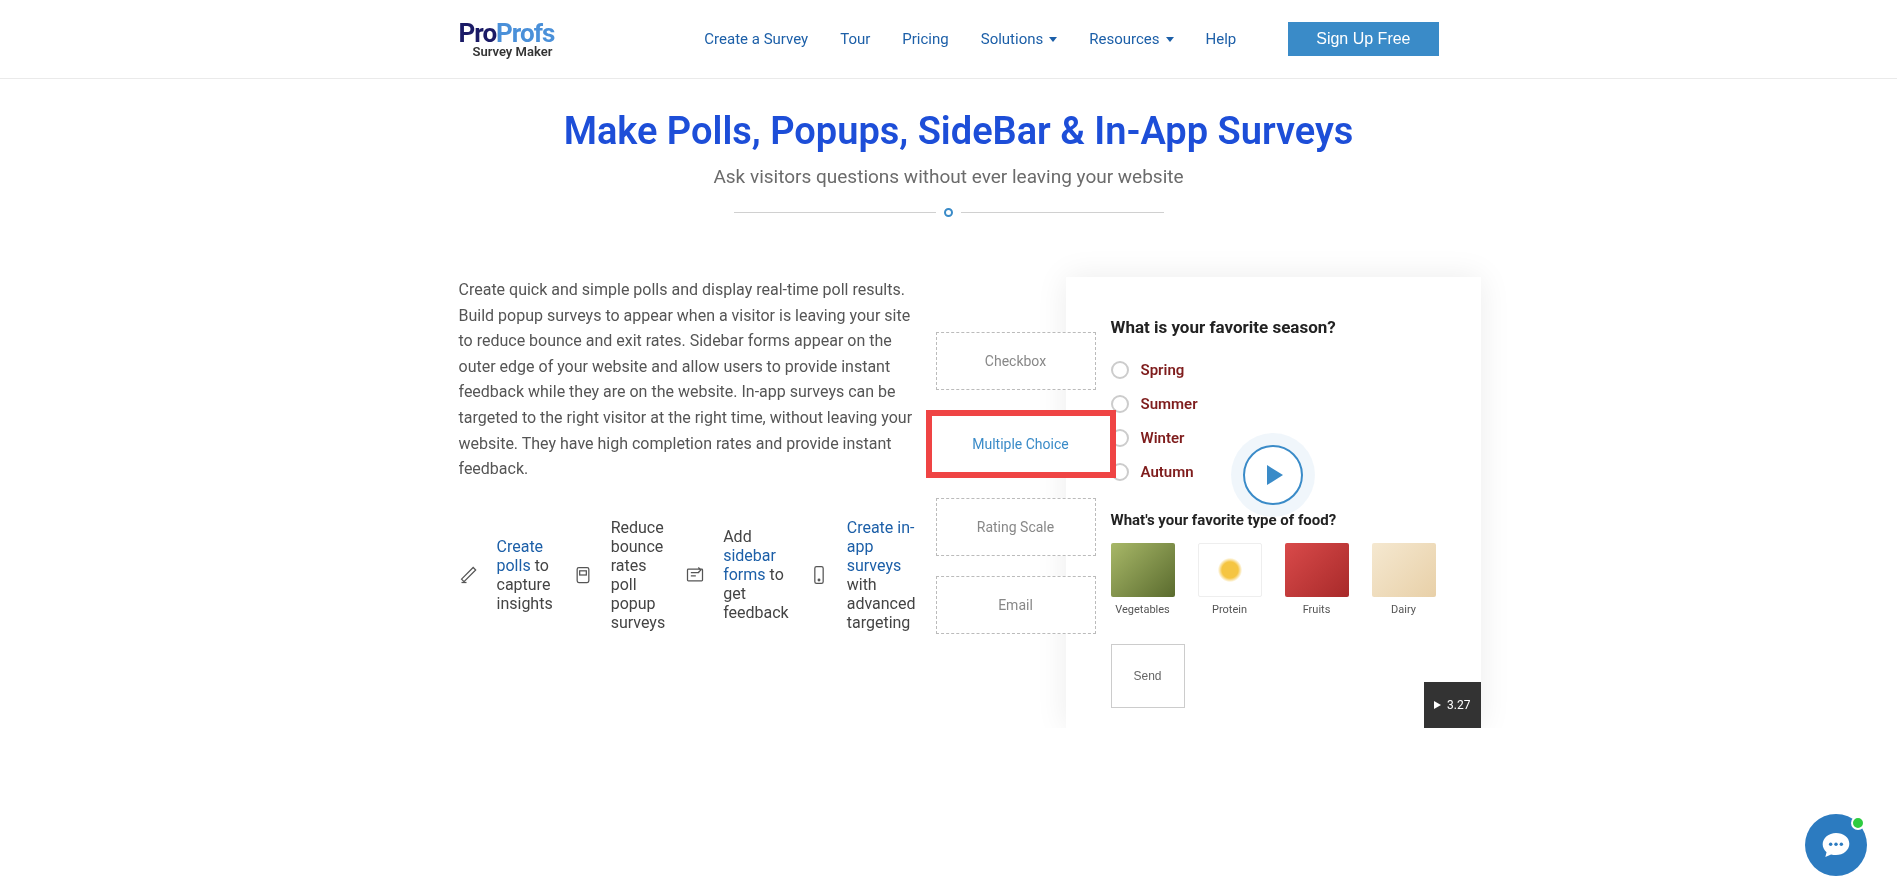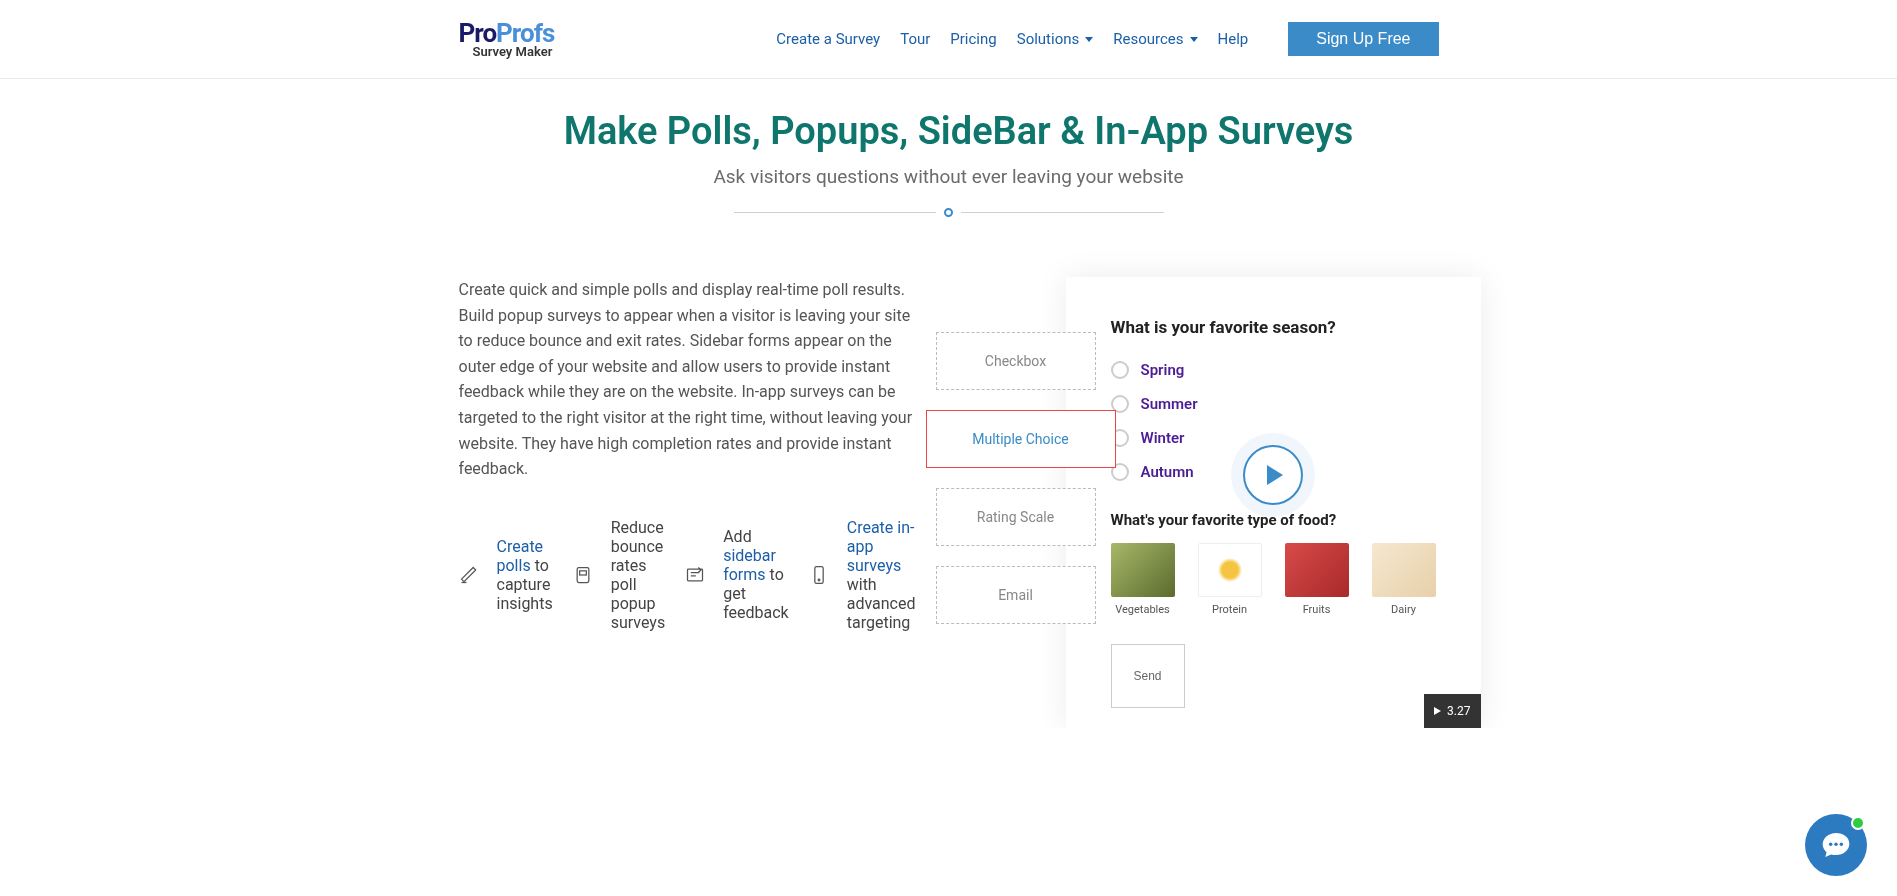--- a/index.html
+++ b/index.html
@@ -6,64 +6,64 @@
   body { font-family: -apple-system, BlinkMacSystemFont, "Segoe UI", Roboto, Helvetica, Arial, sans-serif; background: #fff; color: #333; width: 1897px; }
 
   
   .header { width: 100%; border-bottom: 1px solid #eaeaea; }
   .header-inner { max-width: 1000px; margin: 0 auto; display: flex; align-items: center; height: 78px; padding: 0 10px; }
   .logo { display: flex; flex-direction: column; margin-right: auto; }
   .logo-top { font-weight: 700; font-size: 26px; letter-spacing: -1px; line-height: 1; }
   .logo-pro { color: #1a1a66; }
   .logo-profs { color: #4a90d9; }
   .logo-sub { font-size: 13px; color: #333; font-weight: 600; text-align: right; margin-top: -2px; padding-right: 2px; }
-  .nav { display: flex; align-items: center; gap: 20px; }
+  .nav { display: flex; align-items: center; gap: 32px; }
   .nav-item { color: #1c5fa8; font-size: 15px; text-decoration: none; cursor: pointer; display: flex; align-items: center; gap: 6px; }
   .caret { width: 0; height: 0; border-left: 4px solid transparent; border-right: 4px solid transparent; border-top: 5px solid #1c5fa8; }
   .signup-btn { background: #3a8bc8; color: #fff; border: none; padding: 8px 28px; font-size: 16px; cursor: pointer; margin-left: 20px; }
 
   
   .hero { text-align: center; padding: 30px 0 10px; }
-  .hero h1 { font-size: 38px; font-weight: 600; color: #0f766e; padding-left: 20px; }
+  .hero h1 { font-size: 38px; font-weight: 600; color: #1d4ed8; padding-left: 20px; }
   .hero p { font-size: 19px; color: #6b6b6b; margin-top: 12px; }
   .divider { display: flex; align-items: center; justify-content: center; margin: 20px auto 0; width: 430px; }
   .divider-line { flex: 1; height: 1px; background: #d0d0d0; }
   .divider-circle { width: 9px; height: 9px; border: 2px solid #3a8bc8; border-radius: 50%; margin: 0 8px; }
 
   
   .main { max-width: 1000px; margin: 50px auto 0; display: flex; gap: 20px; padding: 0 10px; }
   .left { flex: 0 0 400px; }
   .desc { font-size: 16px; line-height: 1.6; color: #555; }
   .features { margin-top: 36px; display: flex; flex-direction: row; gap: 20px; }
   .feature { display: flex; align-items: center; gap: 18px; font-size: 16px; color: #444; }
   .feature a { color: #1c5fa8; text-decoration: none; }
   .feat-icon { width: 20px; height: 20px; flex-shrink: 0; }
 
   
   .right { flex: 1; display: flex; align-items: flex-start; position: relative; }
   .qtype-col { width: 160px; display: flex; flex-direction: column; gap: 20px; margin-top: 55px; margin-right: -30px; z-index: 2; }
   .qtype { border: 1px dashed #bbb; background: #fff; text-align: center; padding: 20px 10px; font-size: 14px; color: #888; }
-  .qtype.active { border: 1px solid #ef4444; color: #3a8bc8; padding: 20px 18px; width: 190px; margin-left: -10px; }
+  .qtype.active { border: 6px solid #ef4444; color: #3a8bc8; padding: 20px 18px; width: 190px; margin-left: -10px; }
 
   .preview { background: #fff; box-shadow: 0 0 30px rgba(0,0,0,0.08); padding: 40px 45px 20px; width: 415px; position: relative; }
   .q-title { font-size: 17px; font-weight: 700; color: #222; margin-bottom: 24px; }
   .opt { display: flex; align-items: center; gap: 12px; margin-bottom: 16px; }
   .radio { width: 18px; height: 18px; border: 2px solid #ccc; border-radius: 50%; }
-  .opt-label { font-size: 15px; font-weight: 600; color: #4c1d95; }
+  .opt-label { font-size: 15px; font-weight: 600; color: #7f1d1d; }
   .q2-title { font-size: 15px; font-weight: 700; color: #222; margin-top: 30px; margin-bottom: 14px; }
   .food-grid { display: flex; justify-content: space-between; }
   .food-item { text-align: center; }
   .food-img { width: 64px; height: 54px; border-radius: 2px; }
   .food-label { font-size: 11px; color: #555; margin-top: 6px; }
   .veg { background: linear-gradient(135deg,#a8b868,#5a6b2e); }
   .protein { background: radial-gradient(circle at 50% 50%, #f5c542 20%, #fff 30%, #fff 100%); border: 1px solid #eee; }
   .fruit { background: linear-gradient(135deg,#d94a4a,#a82a2a); }
   .dairy { background: linear-gradient(135deg,#f5e8d0,#e8d0a8); }
   .send-btn { margin-top: 28px; border: 1px solid #ccc; background: #fff; padding: 24px 22px; font-size: 12px; color: #666; cursor: pointer; }
-  .play-badge { position: absolute; bottom: 0; right: 0; background: #333; color: #fff; font-size: 12px; padding: 10px 10px; display: flex; align-items: center; gap: 6px; }
+  .play-badge { position: absolute; bottom: 0; right: 0; background: #333; color: #fff; font-size: 12px; padding: 16px 10px; display: flex; align-items: center; gap: 6px; }
   .play-tri-sm { width: 0; height: 0; border-top: 4px solid transparent; border-bottom: 4px solid transparent; border-left: 7px solid #fff; }
 
   .play-overlay { position: absolute; left: 50%; top: 44%; transform: translate(-50%,-50%); width: 60px; height: 60px; border: 2px solid #3a8bc8; border-radius: 50%; display: flex; align-items: center; justify-content: center; background: rgba(255,255,255,0.5); box-shadow: 0 0 0 12px rgba(58,139,200,0.08); cursor: pointer; }
   .play-tri { width: 0; height: 0; border-top: 10px solid transparent; border-bottom: 10px solid transparent; border-left: 16px solid #3a8bc8; margin-left: 4px; }
 
   
   .chat { position: fixed; right: 30px; bottom: 20px; width: 62px; height: 62px; background: #2c7bc0; border-radius: 50%; display: flex; align-items: center; justify-content: center; cursor: pointer; }
   .chat-dot { position: absolute; top: 2px; right: 2px; width: 14px; height: 14px; background: #2ecc40; border-radius: 50%; border: 2px solid #fff; }
   .chat svg { width: 32px; height: 32px; }
 </style>

